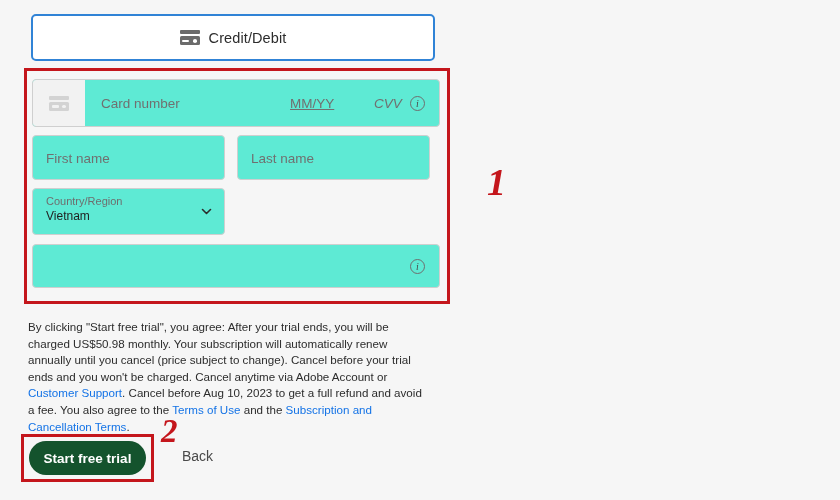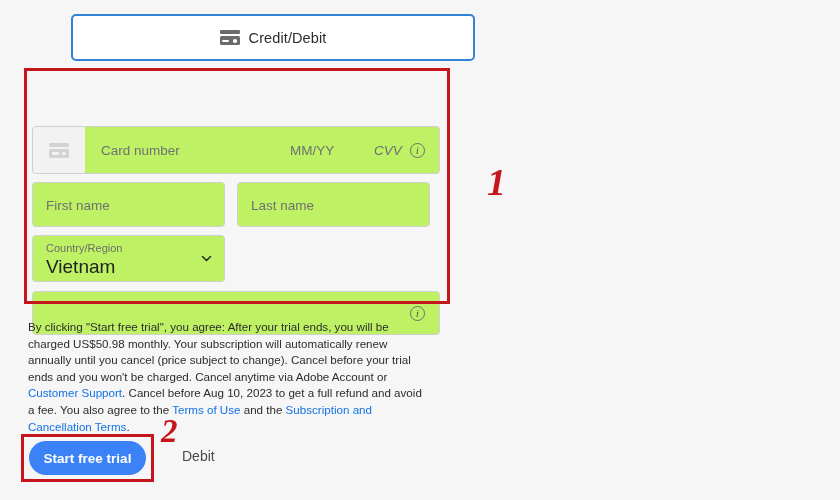--- a/index.html
+++ b/index.html
@@ -31,21 +31,20 @@
     height: 47px;
     box-sizing: border-box;
     background: #ffffff;
     border: 2px solid #3083d6;
     border-radius: 5px;
     display: flex;
     align-items: center;
     justify-content: center;
     gap: 9px;
     cursor: pointer;
-    margin-left: 40px;
   }
   .pay-tab-label {
     font-size: 14.5px;
     color: #2c2c2c;
     letter-spacing: 0.1px;
   }
 
   
   .cc-glyph {
     width: 20px;
@@ -87,24 +86,23 @@
     position: absolute;
     left: 24px;
     top: 68px;
     width: 426px;
     height: 236px;
   }
 
   .field {
     position: absolute;
     box-sizing: border-box;
-    background: #bef264;
+    background: #5eead4;
     border: 1px solid #cfcfcf;
     border-radius: 4px;
-    margin-top: 47px;
   }
 
   
   .field-card {
     left: 8px;
     top: 11px;
     width: 408px;
     height: 48px;
     display: flex;
     align-items: center;
@@ -123,21 +121,21 @@
   .cc-glyph.light .body { background: #d3d3d3; }
   .cc-glyph.light .chip,
   .cc-glyph.light .bar { background: #f2f2f2; }
 
   .ph {
     font-size: 13.5px;
     color: #707070;
     white-space: nowrap;
   }
   .card-number-ph { margin-left: 16px; }
-  .mmyy-ph  { position: absolute; left: 257px; }
+  .mmyy-ph  { position: absolute; left: 257px; text-decoration: underline; }
   .cvv-ph   { position: absolute; left: 341px; font-style: italic; }
 
   .info-icon {
     position: absolute;
     width: 15px;
     height: 15px;
     box-sizing: border-box;
     border: 1.3px solid #6e6e6e;
     border-radius: 50%;
     display: flex;
@@ -174,21 +172,21 @@
     position: absolute;
     left: 13px;
     top: 6px;
     font-size: 11px;
     color: #6e6e6e;
   }
   .country-value {
     position: absolute;
     left: 13px;
     top: 20px;
-    font-size: 19px;
+    font-size: 12px;
     color: #1f1f1f;
   }
   .chevron {
     position: absolute;
     right: 12px;
     top: 17px;
     width: 11px;
     height: 11px;
   }
   .chevron svg { display: block; }
@@ -255,21 +253,21 @@
     text-decoration: none;
   }
 
   
   .cta {
     position: absolute;
     left: 29px;
     top: 441px;
     width: 117px;
     height: 34px;
-    background: #3b82f6;
+    background: #14532d;
     border: none;
     border-radius: 17px;
     color: #ffffff;
     font-size: 13.5px;
     font-weight: bold;
     font-family: "Liberation Sans", sans-serif;
     cursor: pointer;
     padding: 0;
   }
   .back-btn {
@@ -340,18 +338,18 @@
   </div>
 
   <div class="annot-box annot-box-form"></div>
   <div class="annot-num annot-num-1">1</div>
 
   <div class="terms">
     <span>By clicking "Start free trial", you agree: </span><b>After your trial ends, you will be charged US$50.98 monthly. Your subscription will automatically renew annually until you cancel (price subject to change). Cancel before your trial ends and you won't be charged. Cancel anytime via Adobe Account or </b><a href="#">Customer Support</a><b>. </b><span>Cancel before Aug 10, 2023 to get a full refund and avoid a fee. You also agree to the </span><a href="#">Terms of Use</a><span> and the </span><a href="#">Subscription and Cancellation Terms</a><span>.</span>
   </div>
 
   <button class="cta">Start free trial</button>
-  <button class="back-btn">Debit</button>
+  <button class="back-btn">Back</button>
 
   <div class="annot-box annot-box-cta"></div>
   <div class="annot-num annot-num-2">2</div>
 
 </div>
 
 </body></html>

